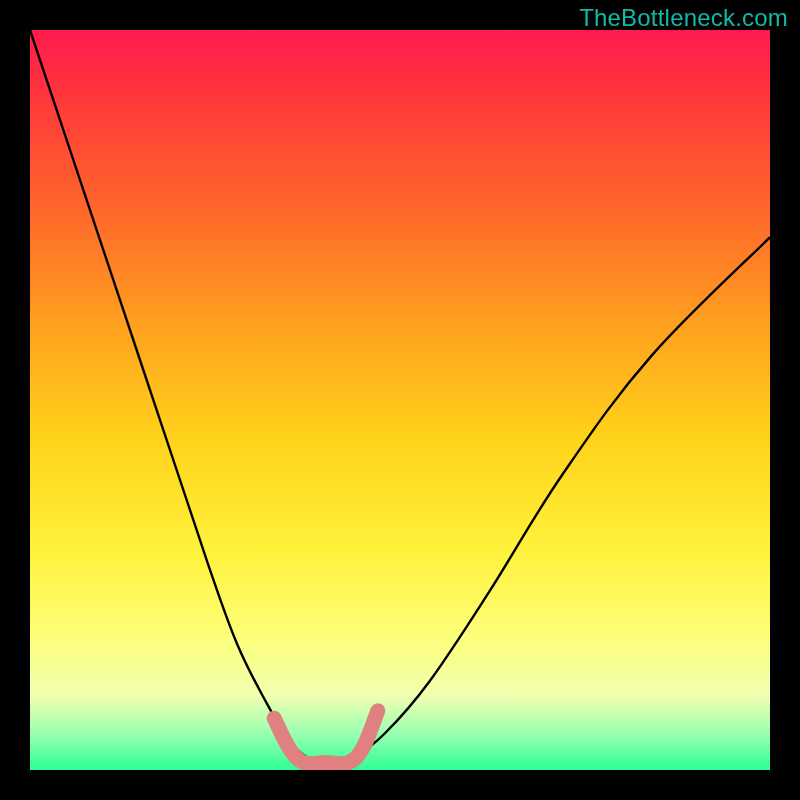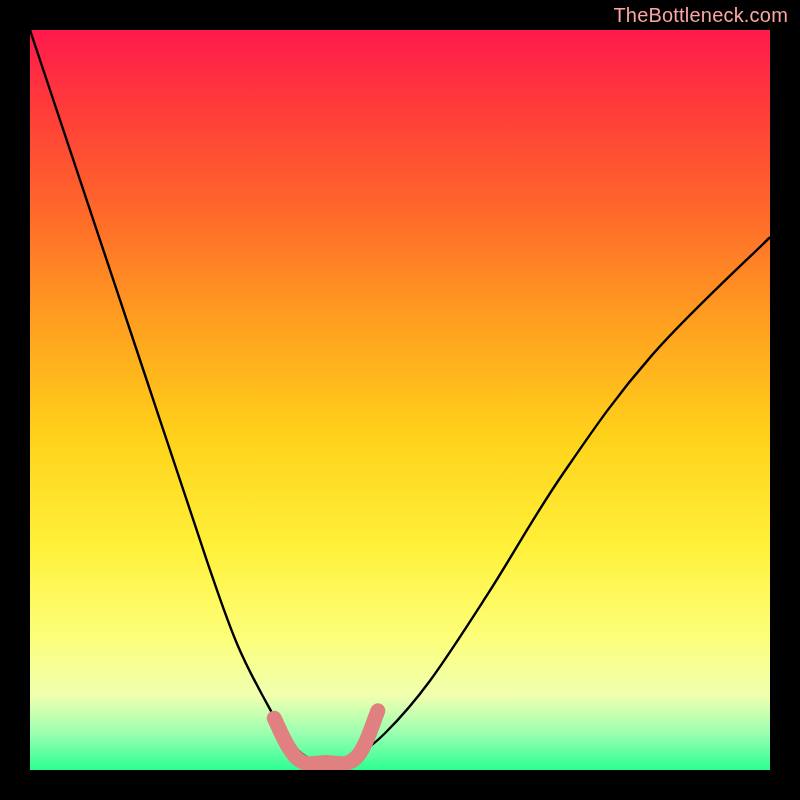--- a/index.html
+++ b/index.html
@@ -37,22 +37,22 @@
       #fdff7a 82%,
       #f0ffb0 90%,
       #9bffb0 95%,
       #2dff93 100%
     );
   }
   .watermark {
     position: absolute;
     top: 4px;
     right: 12px;
-    color: #fca5a5;
-    font-size: 20px;
+    color: #14b8a6;
+    font-size: 24px;
     font-weight: 500;
     letter-spacing: 0.2px;
   }
   svg.curve {
     position: absolute;
     left: 0;
     top: 0;
     width: 740px;
     height: 740px;
   }

